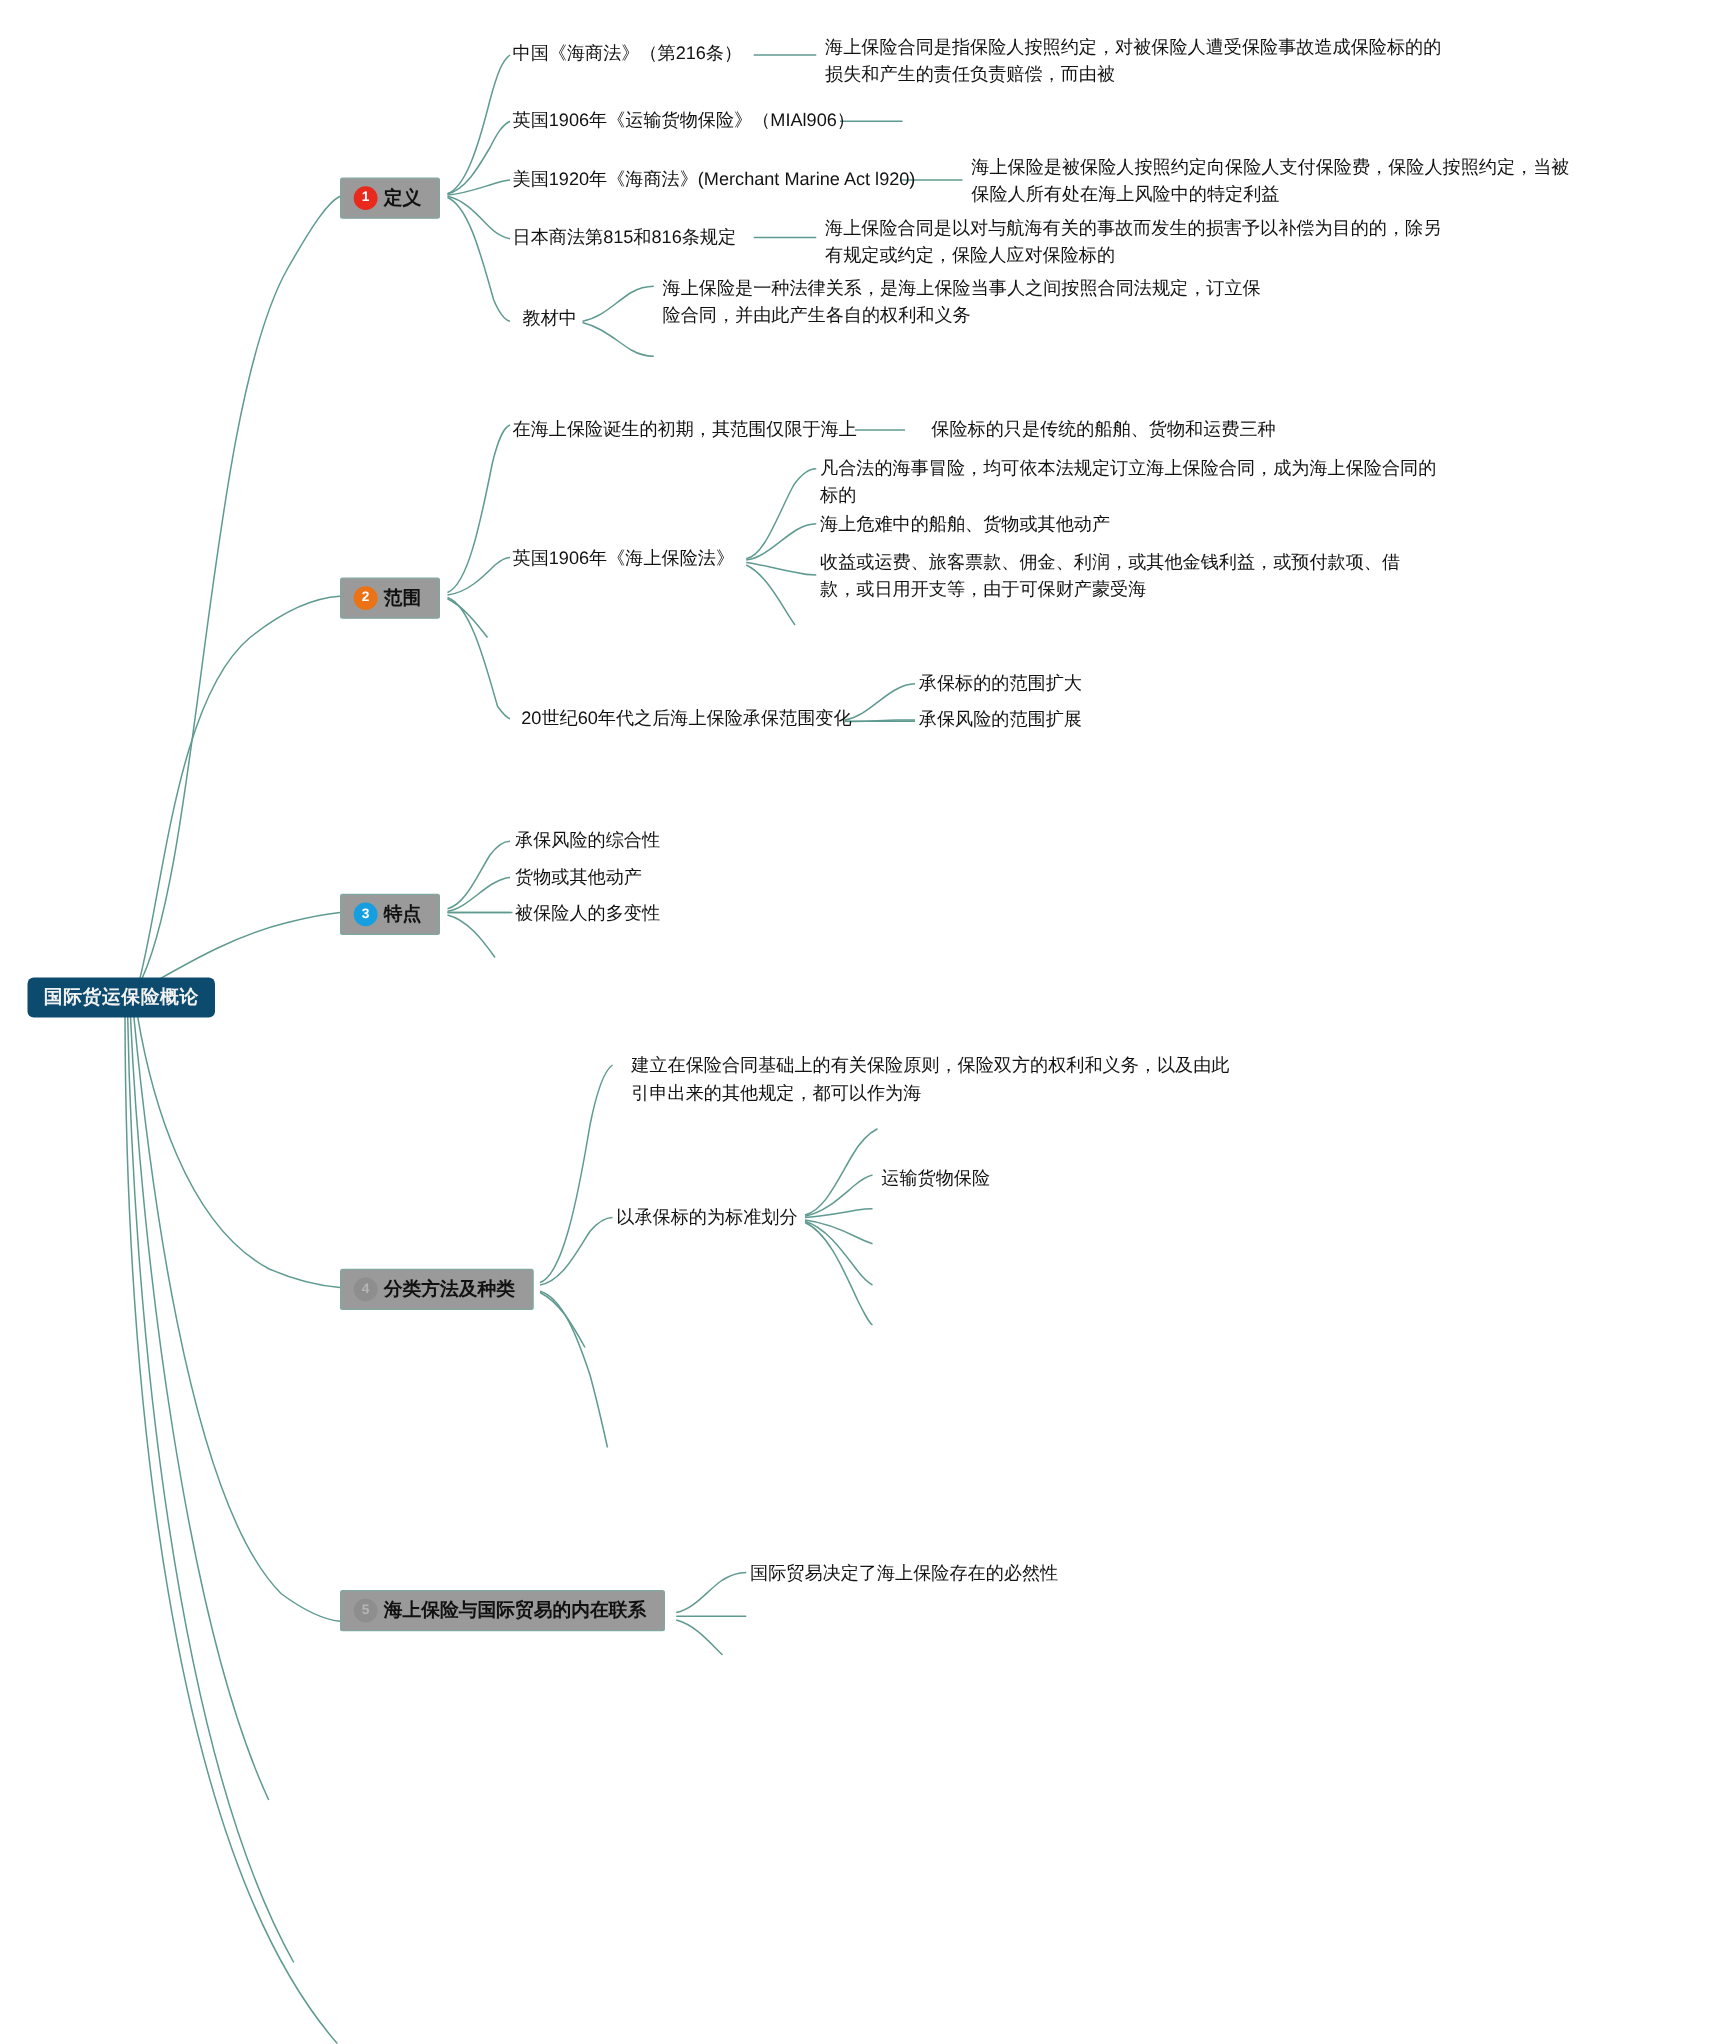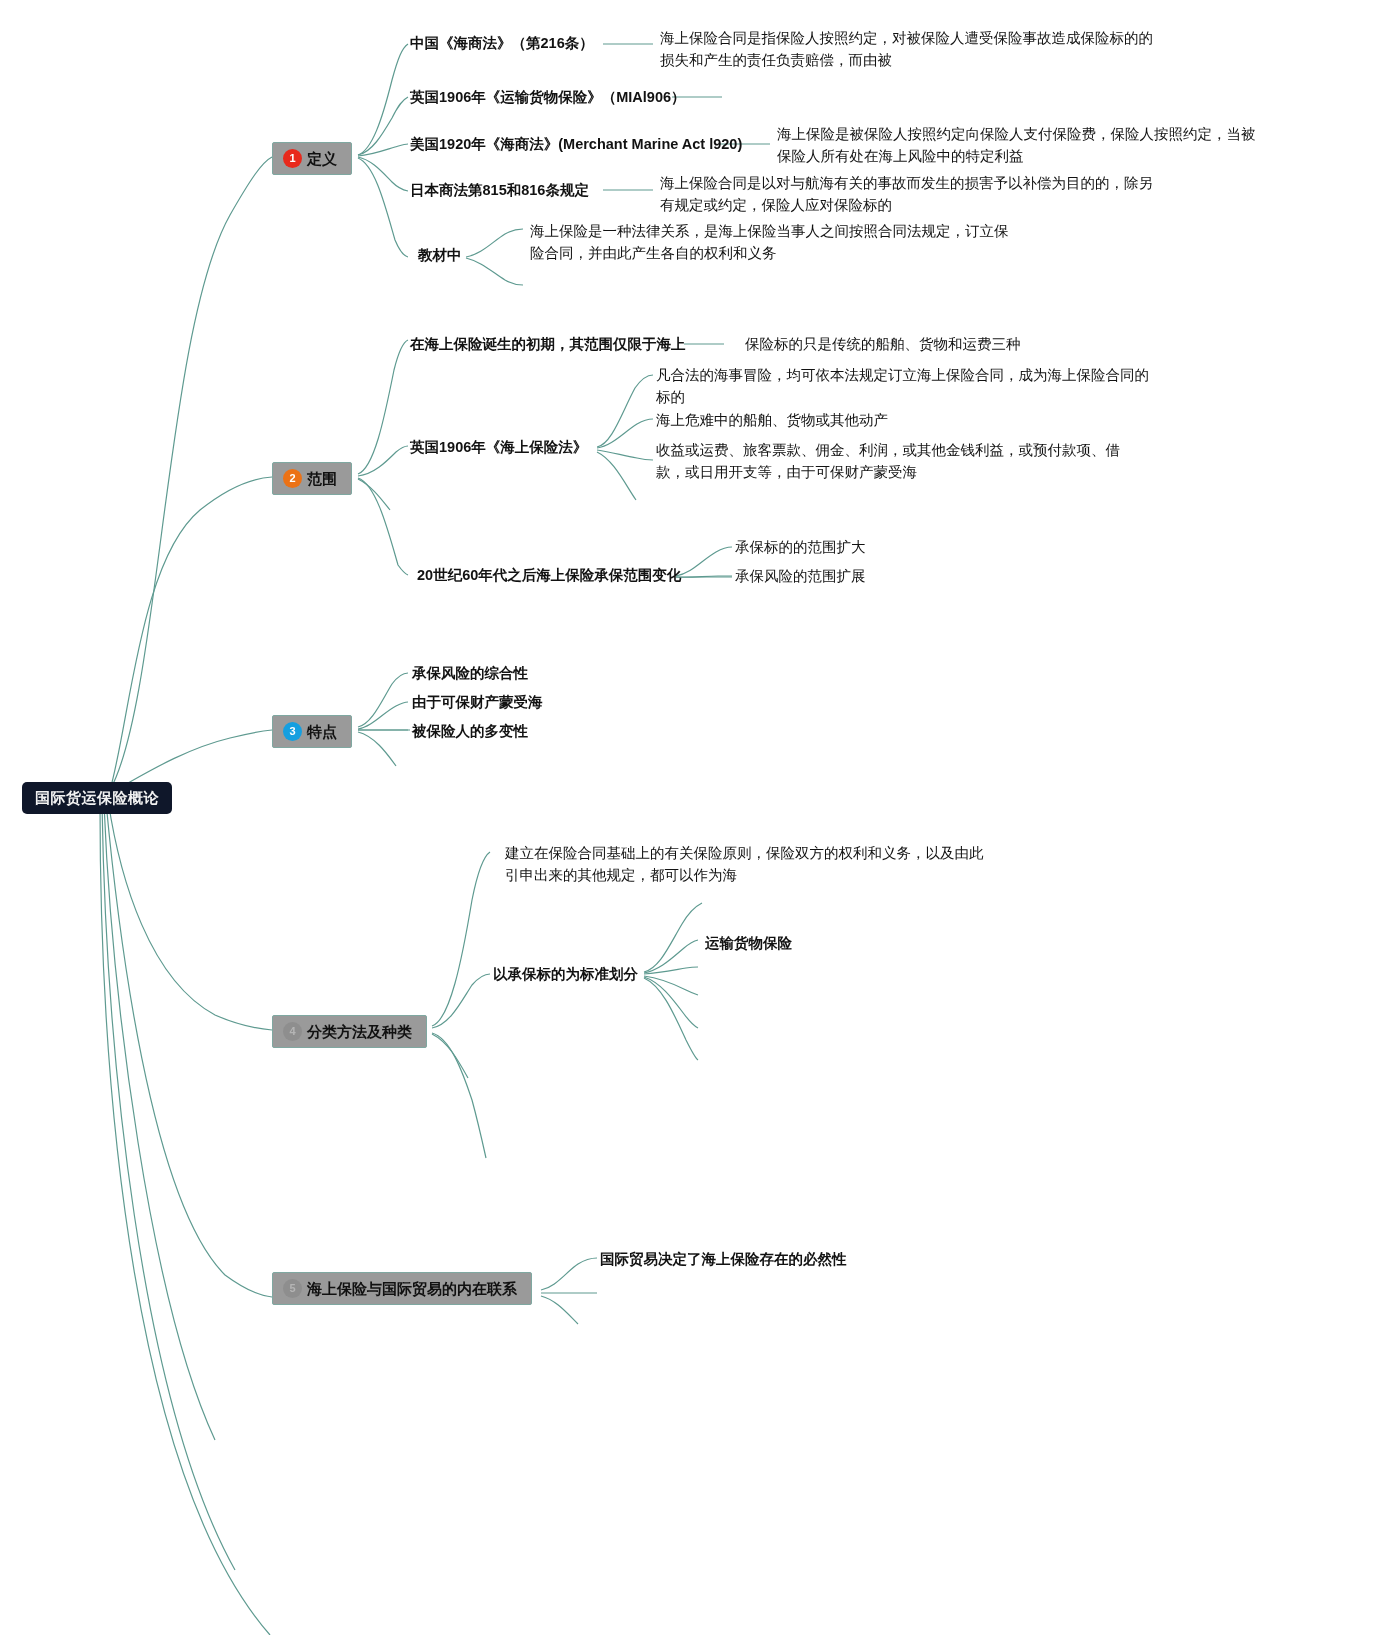--- a/index.html
+++ b/index.html
@@ -35,21 +35,21 @@
     stroke-width: 1.2;
   }
 
   
   .node {
     position: absolute;
     box-sizing: border-box;
     white-space: nowrap;
   }
   .root-node {
-    background: #0f172a;
+    background: #0c4a6e;
     color: #f2f2f2;
     border-radius: 5px;
     font-size: 15px;
     font-weight: bold;
     letter-spacing: 0.5px;
     padding: 7px 13px;
     line-height: 1.2;
   }
   .topic-node {
     background: #9a9a9a;
@@ -83,21 +83,20 @@
   .badge.b4 { background: #8e8e8e; color: #b5b5b5; }
   .badge.b5 { background: #8e8e8e; color: #b5b5b5; }
 
   
   .leaf {
     position: absolute;
     font-size: 14.5px;
     line-height: 1.45;
     color: #121212;
     white-space: nowrap;
-    font-weight: bold;
   }
   .detail {
     position: absolute;
     font-size: 14.5px;
     line-height: 1.5;
     color: #121212;
   }
 </style>
 </head>
 <body>
@@ -212,21 +211,21 @@
   <div class="leaf" style="left:417px; top:565px;">20世纪60年代之后海上保险承保范围变化</div>
   <div class="detail" style="left:735px; top:537px;">承保标的的范围扩大</div>
   <div class="detail" style="left:735px; top:566px;">承保风险的范围扩展</div>
 
   <div class="node topic-node" style="left:272px; top:715px;">
     <span class="badge b3">3</span>
     <span>特点</span>
   </div>
 
   <div class="leaf" style="left:412px; top:663px;">承保风险的综合性</div>
-  <div class="leaf" style="left:412px; top:692px;">由于可保财产蒙受海</div>
+  <div class="leaf" style="left:412px; top:692px;">货物或其他动产</div>
   <div class="leaf" style="left:412px; top:721px;">被保险人的多变性</div>
 
   <div class="node topic-node" style="left:272px; top:1015px;">
     <span class="badge b4">4</span>
     <span>分类方法及种类</span>
   </div>
 
   <div class="detail wrap" style="left:493px; top:843px; width:490px;margin-left:12px;">建立在保险合同基础上的有关保险原则，保险双方的权利和义务，以及由此引申出来的其他规定，都可以作为海</div>
 
   <div class="leaf" style="left:493px; top:964px;">以承保标的为标准划分</div>

